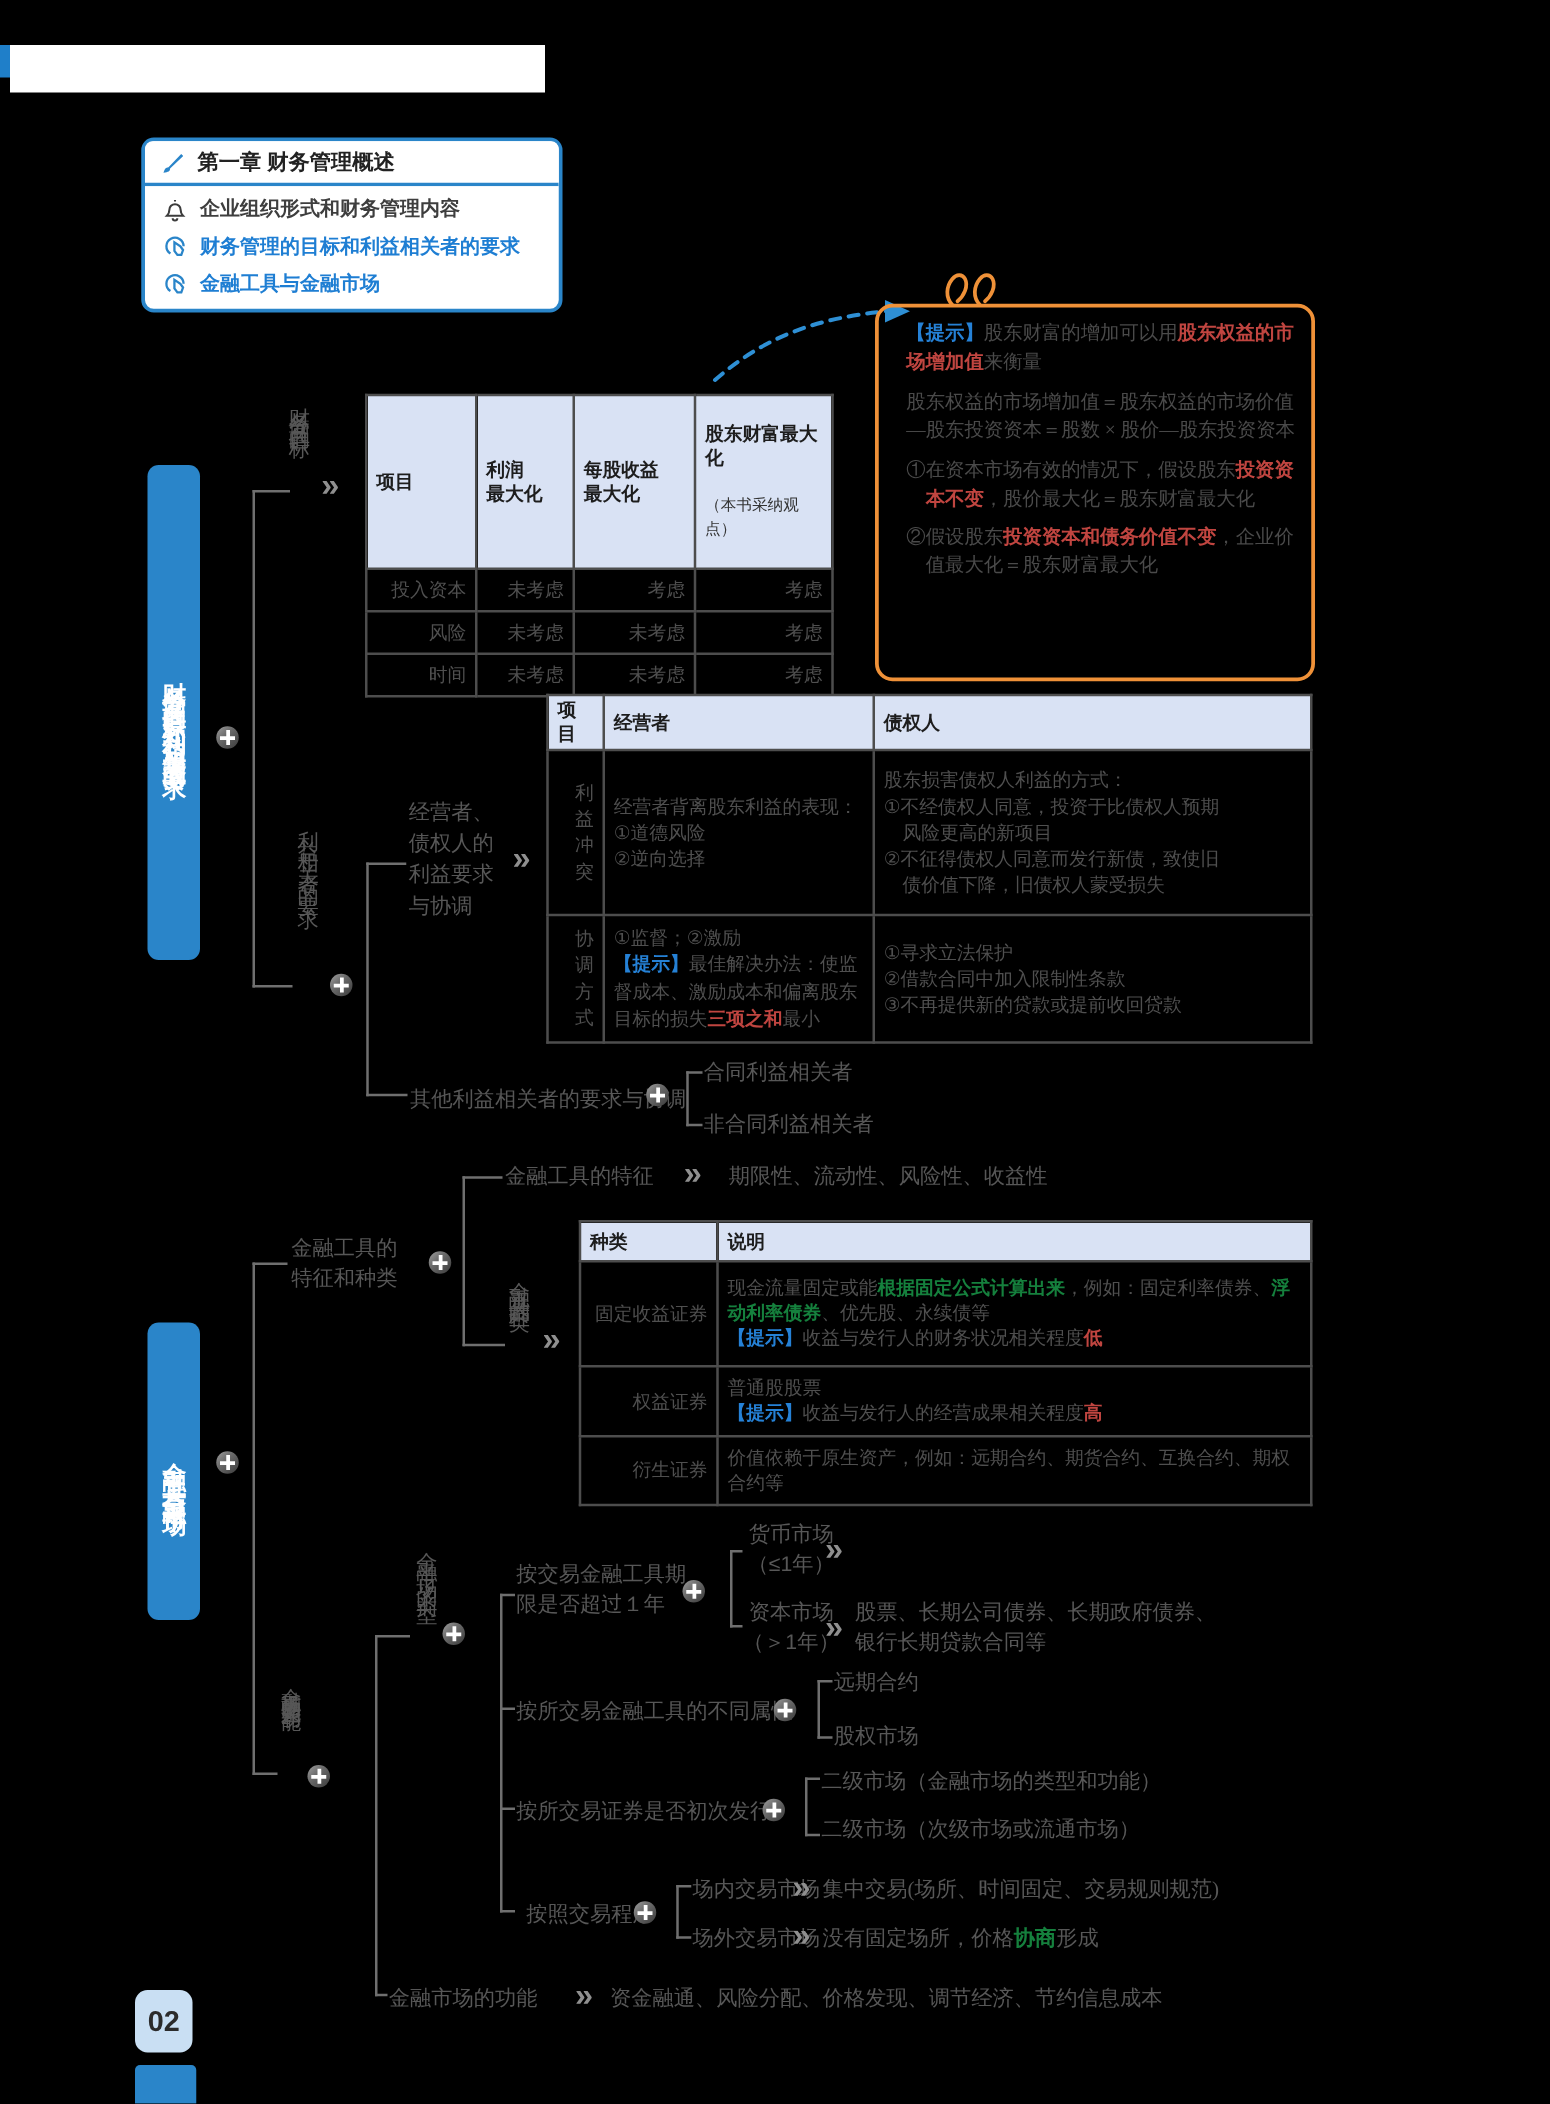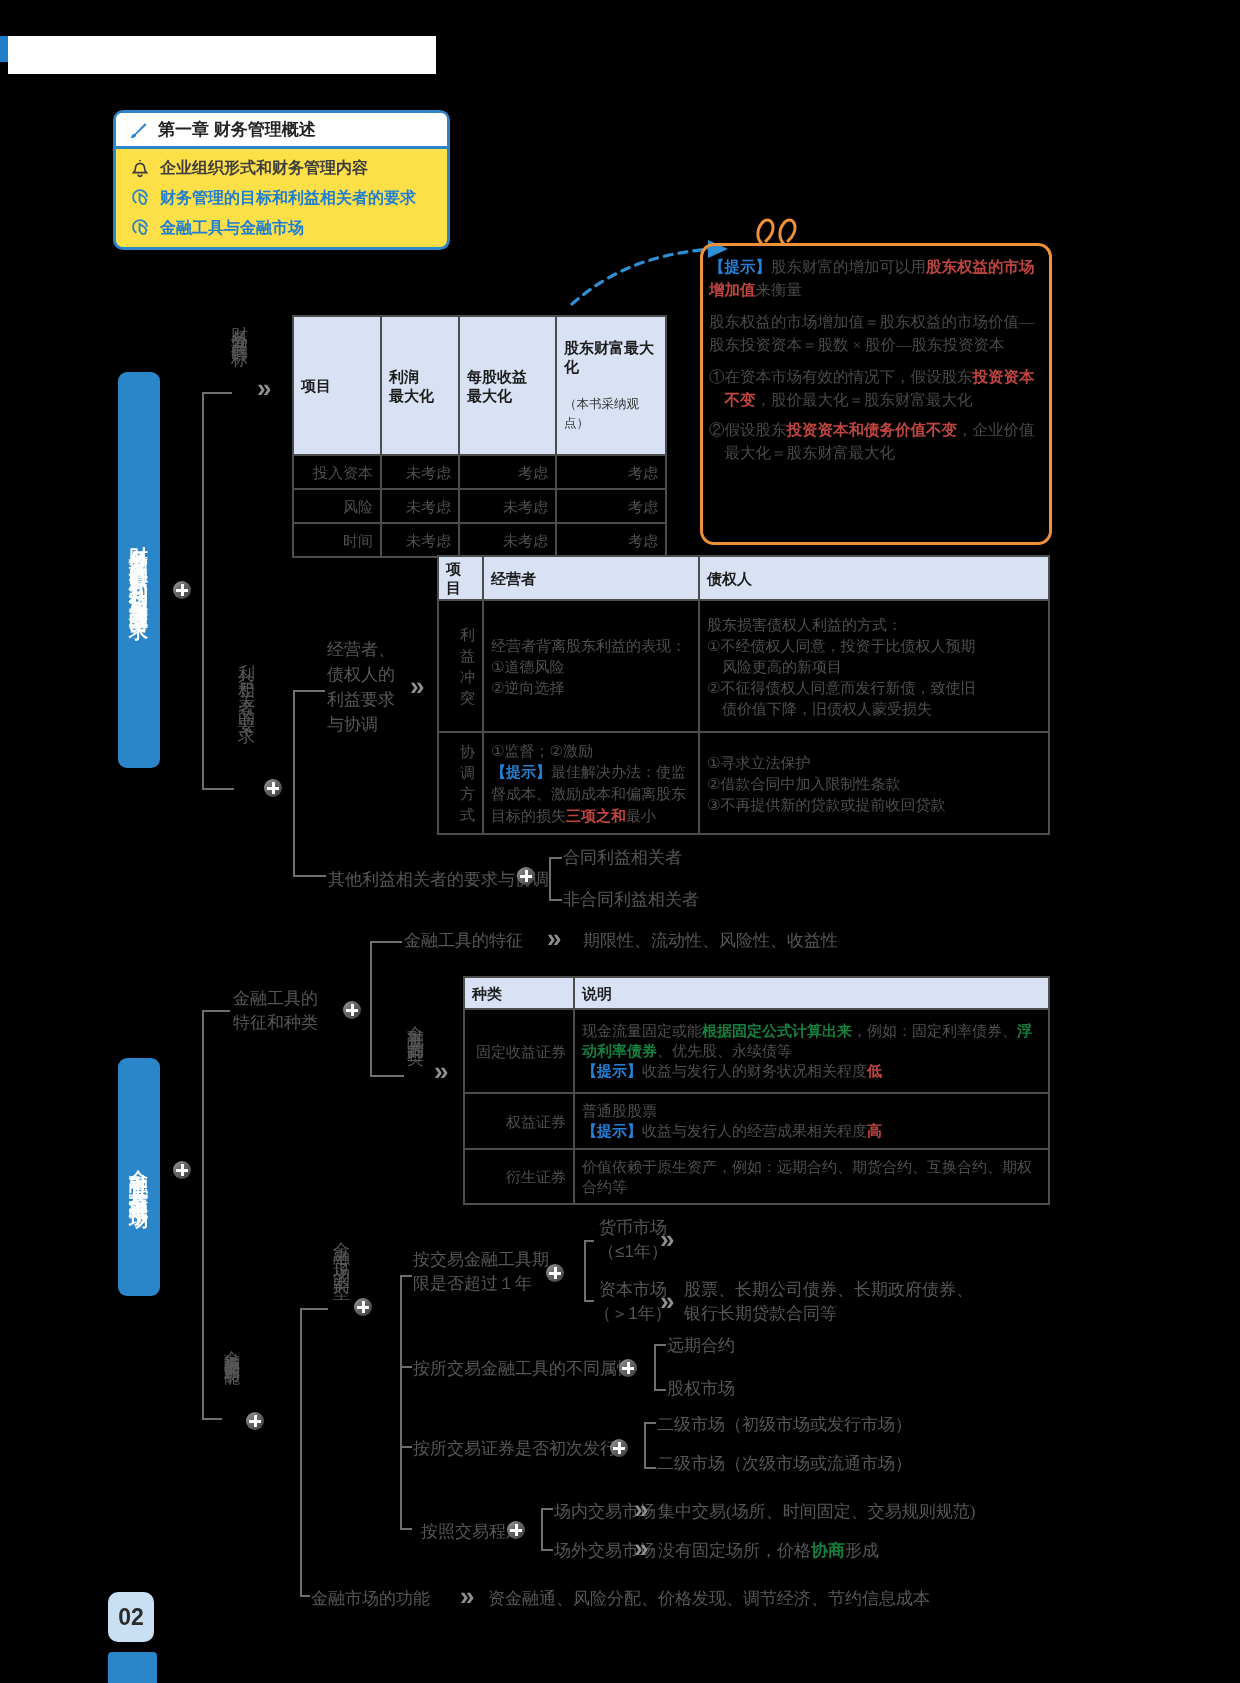--- a/index.html
+++ b/index.html
@@ -21,40 +21,40 @@
   .node{position:absolute;color:#575757;font-size:17px;line-height:24px;white-space:pre-line;}
   .vtext{position:absolute;color:#575757;font-size:17px;writing-mode:vertical-rl;
          text-orientation:upright;letter-spacing:4px;line-height:1;}
   
   .rootbox{position:absolute;width:42px;background:#2a85c9;border-radius:9px;
            display:flex;align-items:center;justify-content:center;}
   .rootbox span{writing-mode:vertical-rl;text-orientation:upright;color:#fff;
                 font-weight:bold;font-size:19px;letter-spacing:5px;line-height:1;}
   
   .chapbox{position:absolute;left:113px;top:110px;width:337px;height:140px;
-           border:3.5px solid #2a85c9;border-radius:10px;box-sizing:border-box;background:#fde047;}
+           border:3.5px solid #2a85c9;border-radius:10px;box-sizing:border-box;background:#ffffff;}
   .chaphead{position:absolute;left:0;top:0;right:0;height:33px;background:#fff;
             border-bottom:3px solid #2a85c9;border-radius:6px 6px 0 0;
             display:flex;align-items:center;}
   .chaptitle{font-size:17px;font-weight:bold;color:#222;margin-left:14px;}
   .chapitem{position:absolute;left:44px;font-size:16px;font-weight:bold;line-height:22px;}
   .chapitem.dark{color:#3e3e3e;}
   .chapitem.blue{color:#1e7ed3;}
   .chapicon{position:absolute;left:13px;width:22px;height:22px;}
   
   table.t{position:absolute;border-collapse:collapse;table-layout:fixed;}
   .t th,.t td{border:2px solid #4d4d4d;padding:2px 7px;box-sizing:border-box;overflow:hidden;}
   .t th{background:#d9e2f4;color:#1d1d1d;font-size:15px;font-weight:bold;text-align:left;white-space:pre-line;line-height:19px;}
   .t td{color:#4f4f4f;font-size:15px;line-height:21px;vertical-align:middle;}
   .t td.c{text-align:right;white-space:pre-line;}
   .pre{white-space:pre-line;}
   .th-note{font-family:"Liberation Serif","DejaVu Serif",serif;font-weight:normal;font-size:12.5px;color:#333;}
   
   .callout{position:absolute;left:700px;top:243px;width:352px;height:302px;box-sizing:border-box;
-           border:3px solid #ef9138;border-radius:14px;padding:10px 13px 8px 6px;
+           border:3px solid #ef9138;border-radius:14px;padding:10px 13px 8px 22px;
            font-family:"Liberation Serif","DejaVu Serif",serif;color:#4a4a4a;
            font-size:15.5px;line-height:1.48;}
   .callout p{margin:0 0 9px 0;}
   .callout p.hang{padding-left:1em;text-indent:-1em;margin-bottom:7px;}
   
   .seg-p{color:inherit;}
   .seg-b{color:#15803d;font-weight:bold;}
   .seg-tb{color:#2581d6;font-weight:bold;}
   .seg-k{font-family:"Liberation Serif","DejaVu Serif",serif;color:inherit;}
   .seg-kr{font-family:"Liberation Serif","DejaVu Serif",serif;color:#c04540;font-weight:bold;}
@@ -316,21 +316,21 @@
   <div class="hline" style="left:654px;top:1344px;width:12px"></div>
   <div class="hline" style="left:654px;top:1389px;width:12px"></div>
   <div class="node" style="left:667px;top:1334px">远期合约</div>
   <div class="node" style="left:667px;top:1377px">股权市场</div>
 
   <div class="node" style="left:413px;top:1437px">按所交易证券是否初次发行</div>
   <div class="plus" style="left:610px;top:1439px"></div>
   <div class="vline" style="left:644px;top:1422px;height:47px"></div>
   <div class="hline" style="left:644px;top:1422px;width:12px"></div>
   <div class="hline" style="left:644px;top:1467px;width:12px"></div>
-  <div class="node" style="left:657px;top:1413px"><span class="seg-p">二级市场</span><span class="seg-k">（初级市场或发行市场）</span></div>
+  <div class="node" style="left:657px;top:1413px"><span class="seg-p">二级市场</span><span class="seg-k">（金融市场的类型和功能）</span></div>
   <div class="node" style="left:657px;top:1452px"><span class="seg-p">二级市场</span><span class="seg-k">（次级市场或流通市场）</span></div>
 
   <div class="node" style="left:421px;top:1520px">按照交易程序</div>
   <div class="plus" style="left:507px;top:1521px"></div>
   <div class="vline" style="left:541px;top:1508px;height:43px"></div>
   <div class="hline" style="left:541px;top:1508px;width:12px"></div>
   <div class="hline" style="left:541px;top:1549px;width:12px"></div>
   <div class="node" style="left:554px;top:1500px">场内交易市场</div>
   <span class="chev" style="left:634px;top:1496px"></span>
   <div class="node" style="left:658px;top:1500px"><span class="seg-p">集中交易</span><span class="seg-k">(场所、时间固定、交易规则规范)</span></div>

